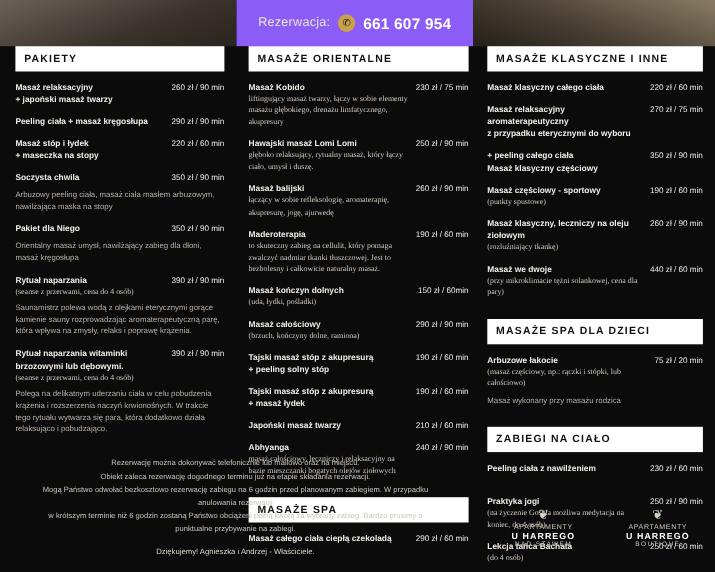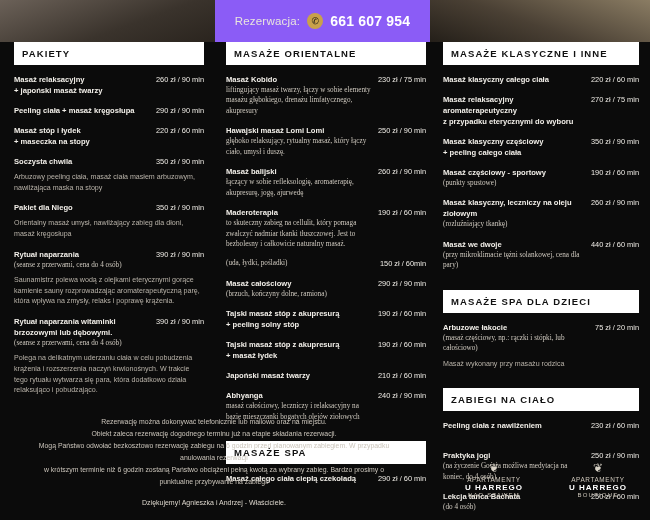--- a/index.html
+++ b/index.html
@@ -178,20 +178,21 @@
     <div class="item">
       <div class="item-text">
         <div class="item-title">Maderoterapia</div>
         <div class="item-sub">to skuteczny zabieg na cellulit, który pomaga zwalczyć nadmiar tkanki tłuszczowej. Jest to bezbolesny i całkowicie naturalny masaż.</div>
       </div>
       <div class="item-price">190 zł / 60 min</div>
     </div>
 
     <div class="item">
       <div class="item-text">
+        <div class="item-title">Masaż kończyn dolnych</div>
         <div class="item-sub">(uda, łydki, pośladki)</div>
       </div>
       <div class="item-price">150 zł / 60min</div>
     </div>
 
     <div class="item">
       <div class="item-text">
         <div class="item-title">Masaż całościowy</div>
         <div class="item-sub">(brzuch, kończyny dolne, ramiona)</div>
       </div>
@@ -253,22 +254,22 @@
     <div class="item">
       <div class="item-text">
         <div class="item-title">Masaż relaksacyjny aromaterapeutyczny</div>
         <div class="item-title">z przypadku eterycznymi do wyboru</div>
       </div>
       <div class="item-price">270 zł / 75 min</div>
     </div>
 
     <div class="item">
       <div class="item-text">
+        <div class="item-title">+ peeling całego ciała</div>
         <div class="item-title">Masaż klasyczny częściowy</div>
-        <div class="item-title">+ peeling całego ciała</div>
       </div>
       <div class="item-price">350 zł / 90 min</div>
     </div>
 
     <div class="item">
       <div class="item-text">
         <div class="item-title">Masaż częściowy - sportowy</div>
         <div class="item-sub">(punkty spustowe)</div>
       </div>
       <div class="item-price">190 zł / 60 min</div>

